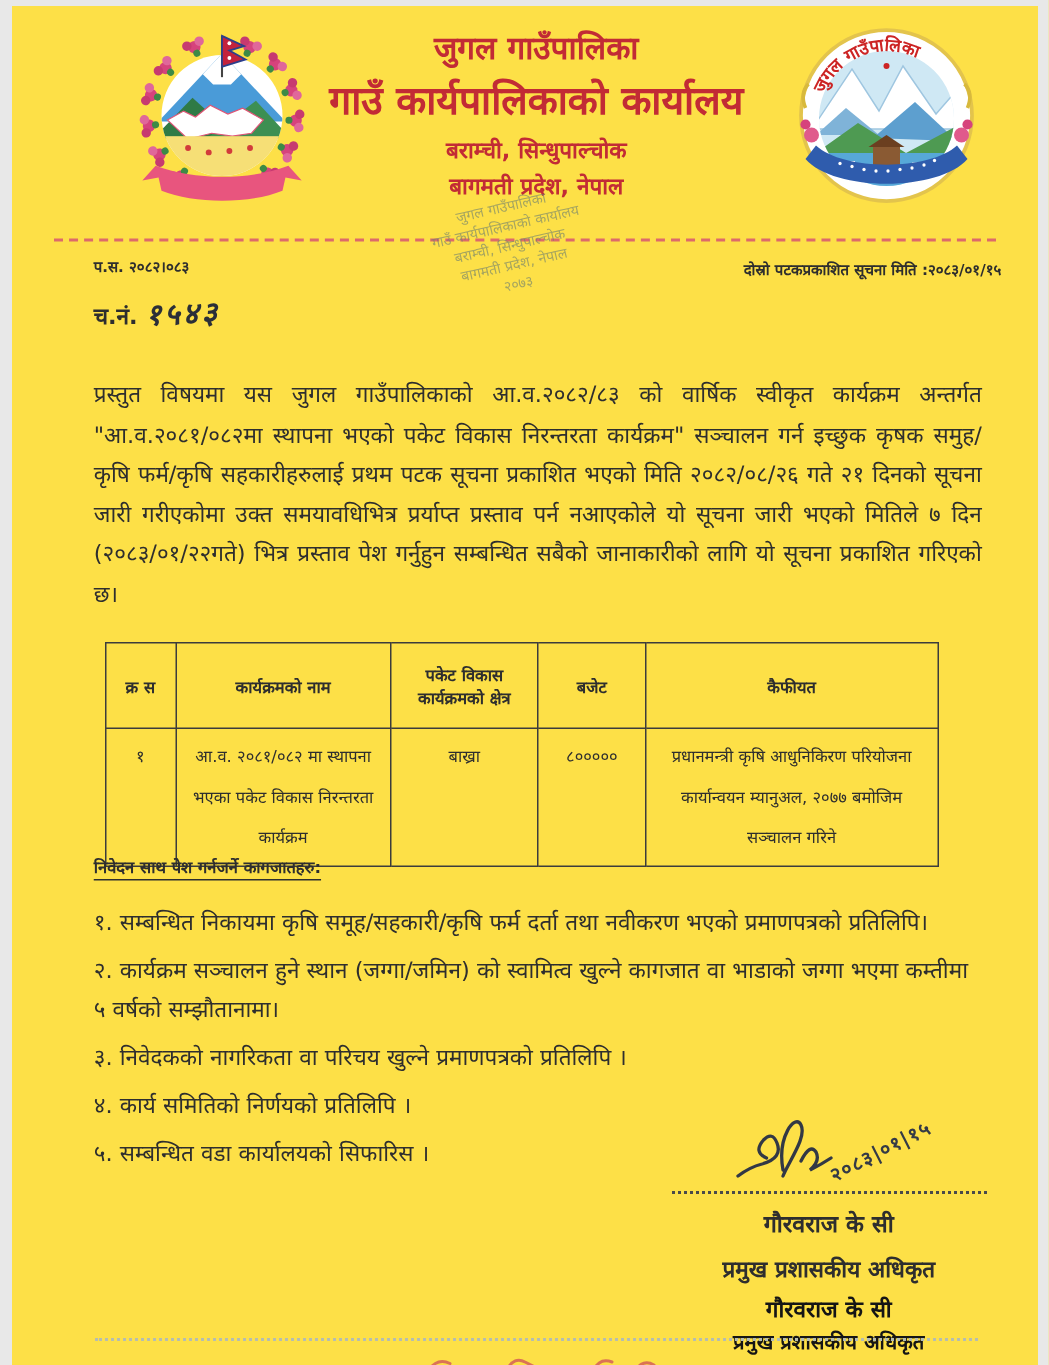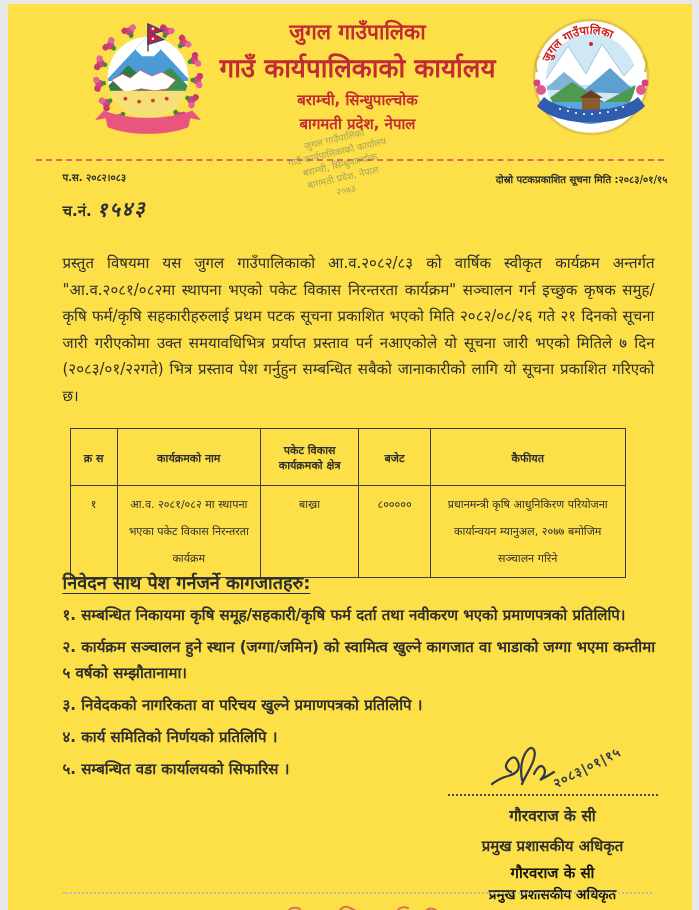--- a/index.html
+++ b/index.html
@@ -30,24 +30,24 @@
   .body-par{position:absolute;top:246px;left:55px;width:592px;font-size:15px;line-height:26.5px;
             text-align:justify;font-weight:500;}
   
   table.prog{position:absolute;top:424px;left:62px;width:556px;border-collapse:collapse;font-size:11px;}
   table.prog th,table.prog td{border:1.5px solid #3c3c3c;padding:5px 6px;vertical-align:top;}
   table.prog th{font-weight:700;text-align:center;height:46px;vertical-align:middle;}
   table.prog td{text-align:center;line-height:27px;}
   td.remark{text-align:left;padding-left:14px;line-height:27px;}
   .c1{width:46px}.c2{width:140px}.c3{width:96px}.c4{width:70px}.c5{width:190px}
   
-  .docs-head{position:absolute;top:566px;left:55px;font-size:18px;font-weight:700;
+  .docs-head{position:absolute;top:566px;left:55px;font-size:11px;font-weight:700;
              text-decoration:underline;text-underline-offset:4px;}
   .docs-list{position:absolute;top:598px;left:55px;width:594px;font-size:15px;line-height:26px;font-weight:500;}
-  .docs-list p{margin:0 0 6px 0;font-weight:bold;}
+  .docs-list p{margin:0 0 6px 0;}
   
   .sig-block{position:absolute;top:738px;left:420px;width:250px;text-align:center;}
   .sig-art{position:relative;height:52px;}
   .sig-svg{position:absolute;left:60px;top:-2px;}
   .sig-date{position:absolute;left:122px;top:16px;font-size:13px;font-weight:700;color:#343a46;
             transform:rotate(-27deg);white-space:nowrap;letter-spacing:1px;}
   .sig-dots{width:210px;margin:0 auto;border-top:2.5px dotted #4a4a4a;}
   .sig-name{font-size:15.5px;font-weight:600;margin-top:8px;}
   .sig-title{font-size:15px;font-weight:600;margin-top:9px;}
   .sig-stamp-name{font-size:15px;font-weight:800;color:#151515;margin-top:7px;}

